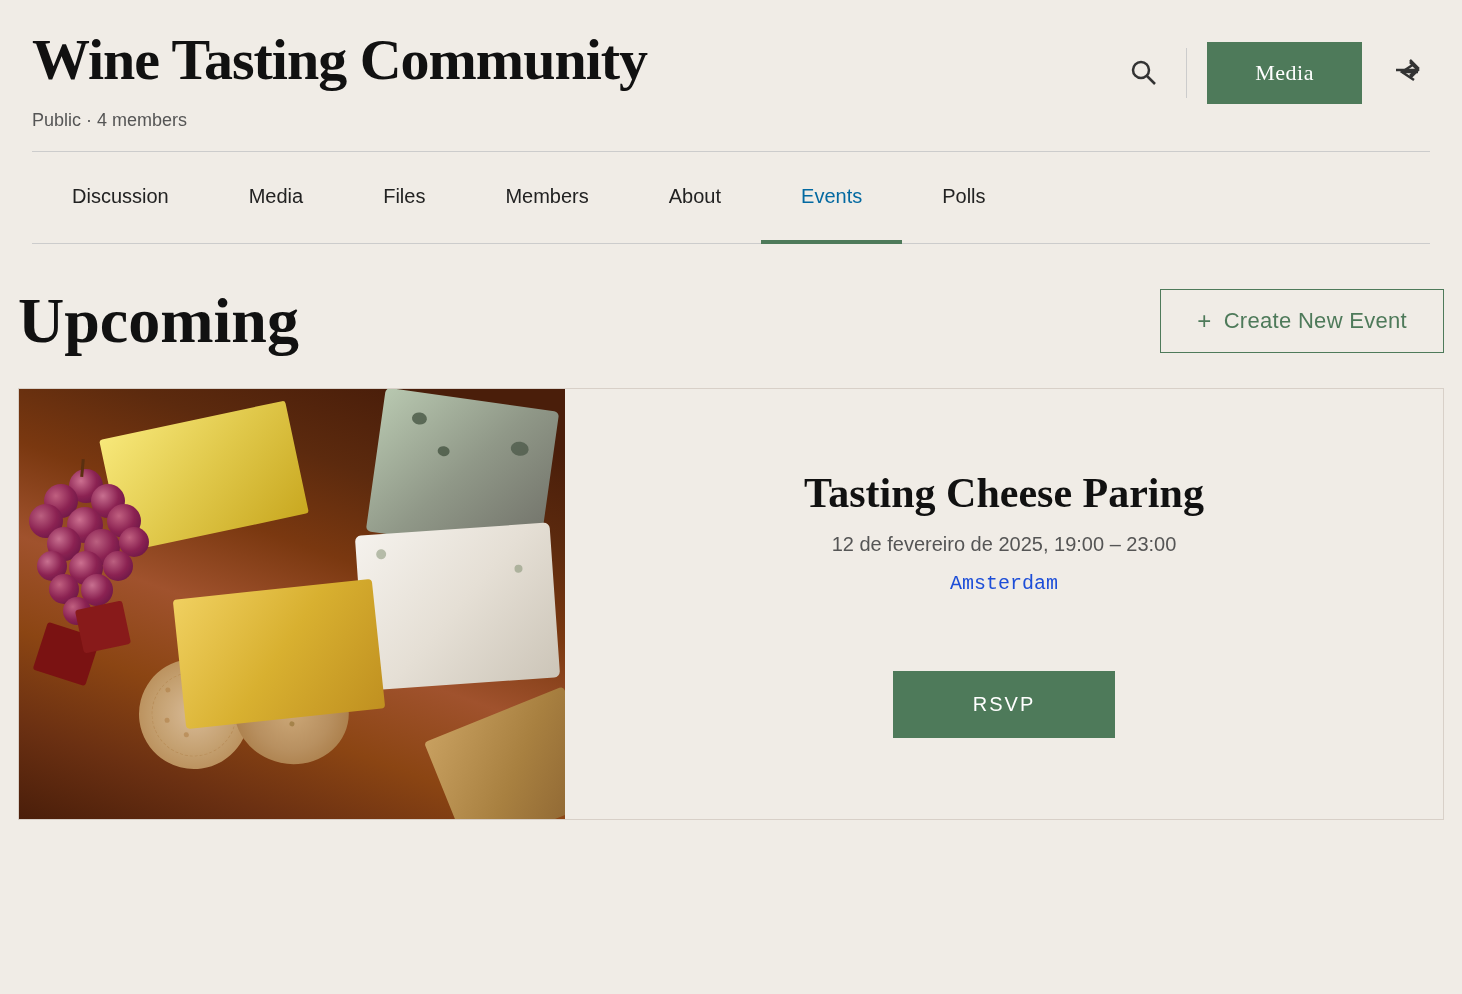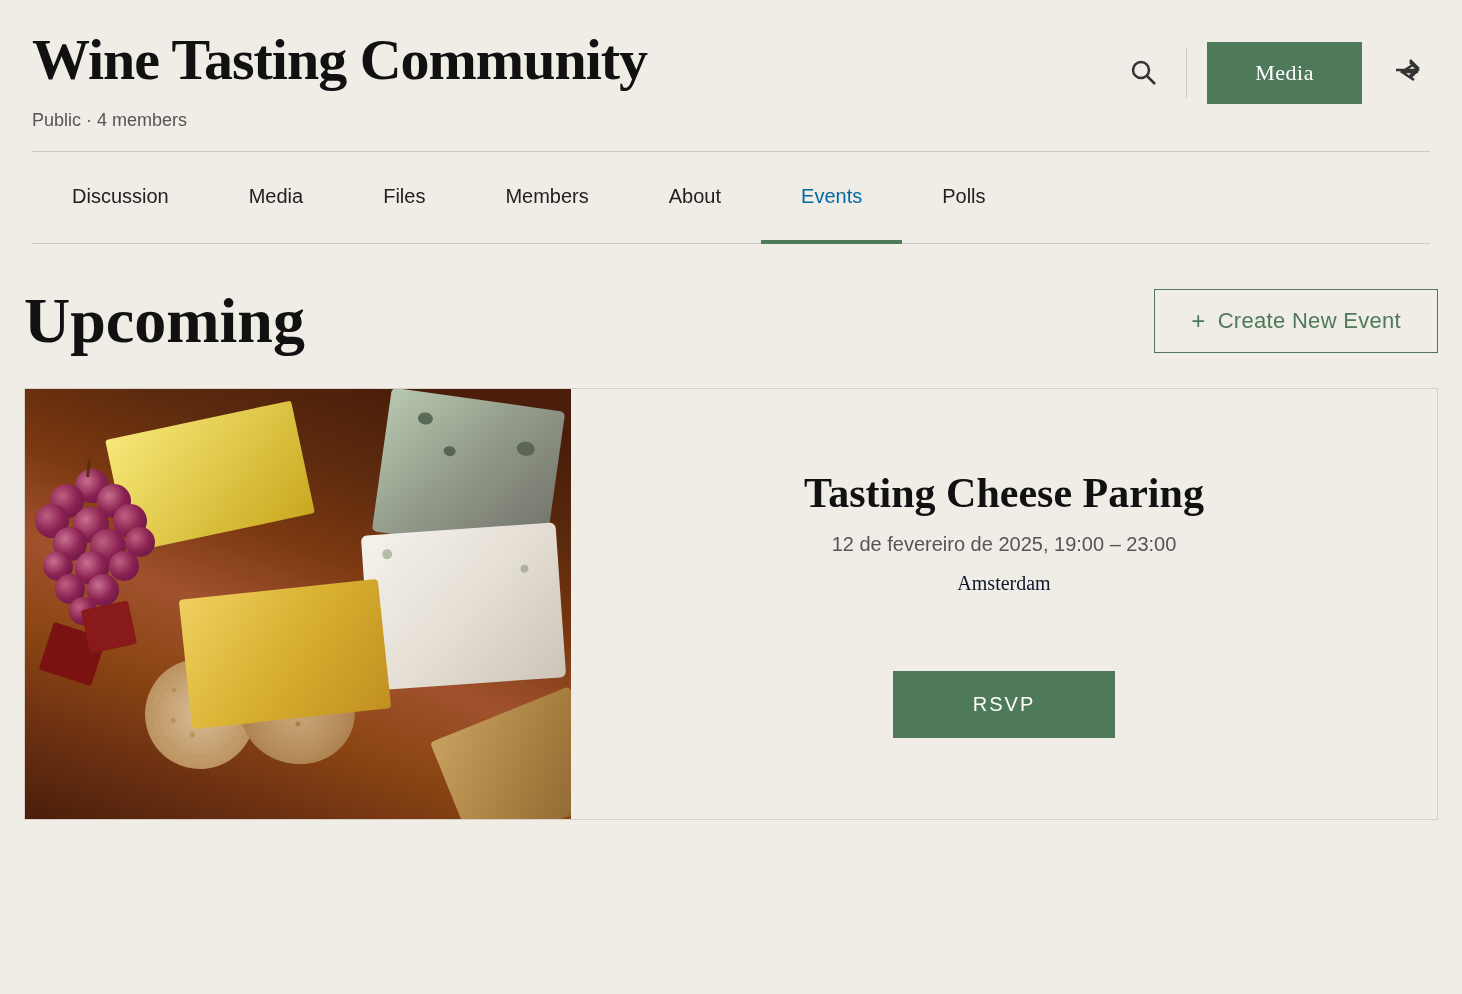--- a/index.html
+++ b/index.html
@@ -109,21 +109,21 @@
     }
 
     .nav-divider-bottom {
       border: none;
       border-top: 1px solid #ccc;
       margin: 0 32px;
     }
 
     
     .main {
-      padding: 40px 24px;
+      padding: 40px 18px;
     }
 
     .section-header {
       display: flex;
       align-items: center;
       justify-content: space-between;
       margin-bottom: 30px;
     }
 
     .upcoming-title {
@@ -224,22 +224,22 @@
 
     .event-datetime {
       font-size: 20px;
       color: #555;
       font-family: Arial, sans-serif;
       text-align: center;
     }
 
     .event-location {
       font-size: 20px;
-      color: #0f172a;
-      font-family: Liberation Serif, serif;
+      color: #1d4ed8;
+      font-family: Liberation Mono, monospace;
       text-align: left;
     }
 
     .rsvp-button {
       background-color: #4e7a5a;
       color: white;
       border: none;
       padding: 22px 80px;
       font-size: 20px;
       font-family: Arial, sans-serif;

